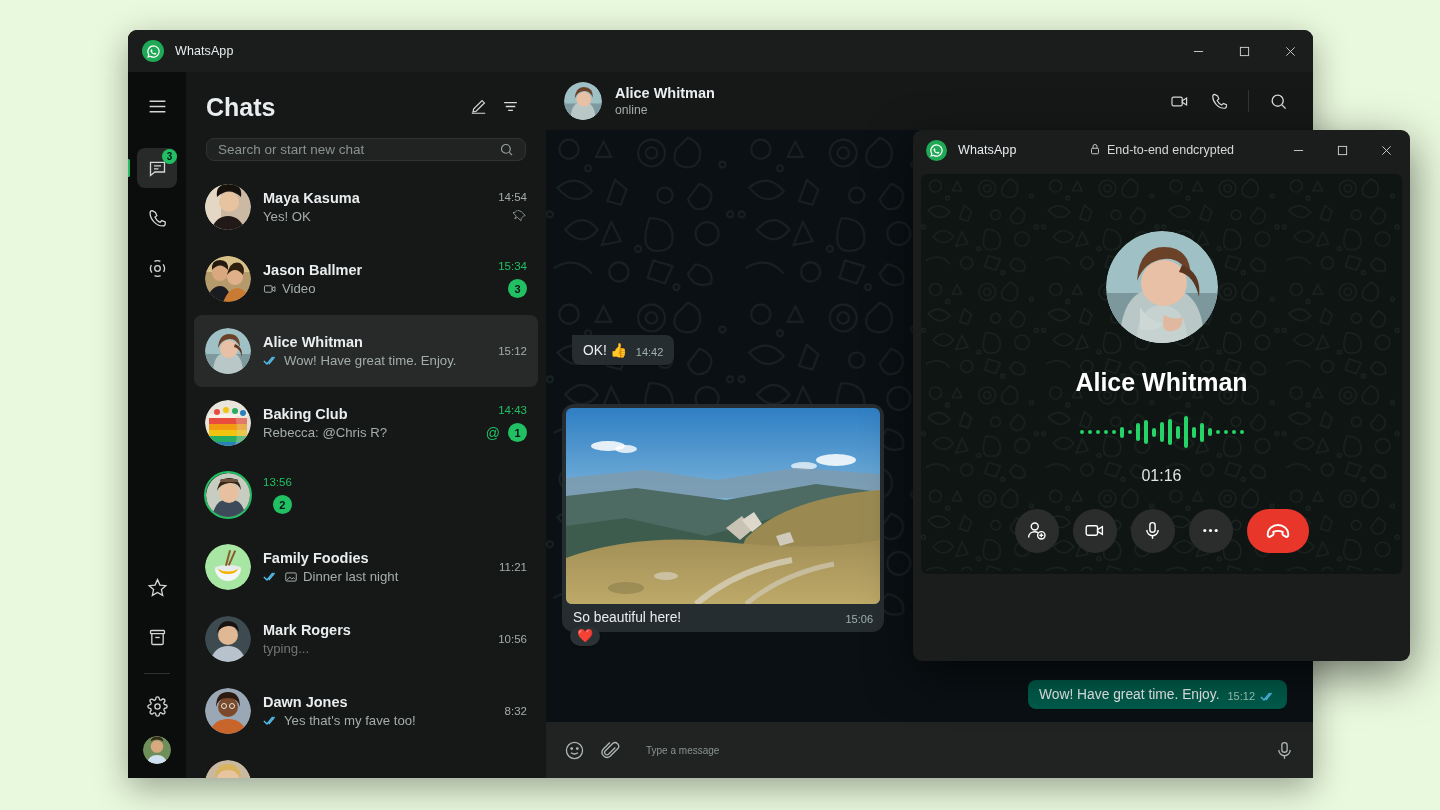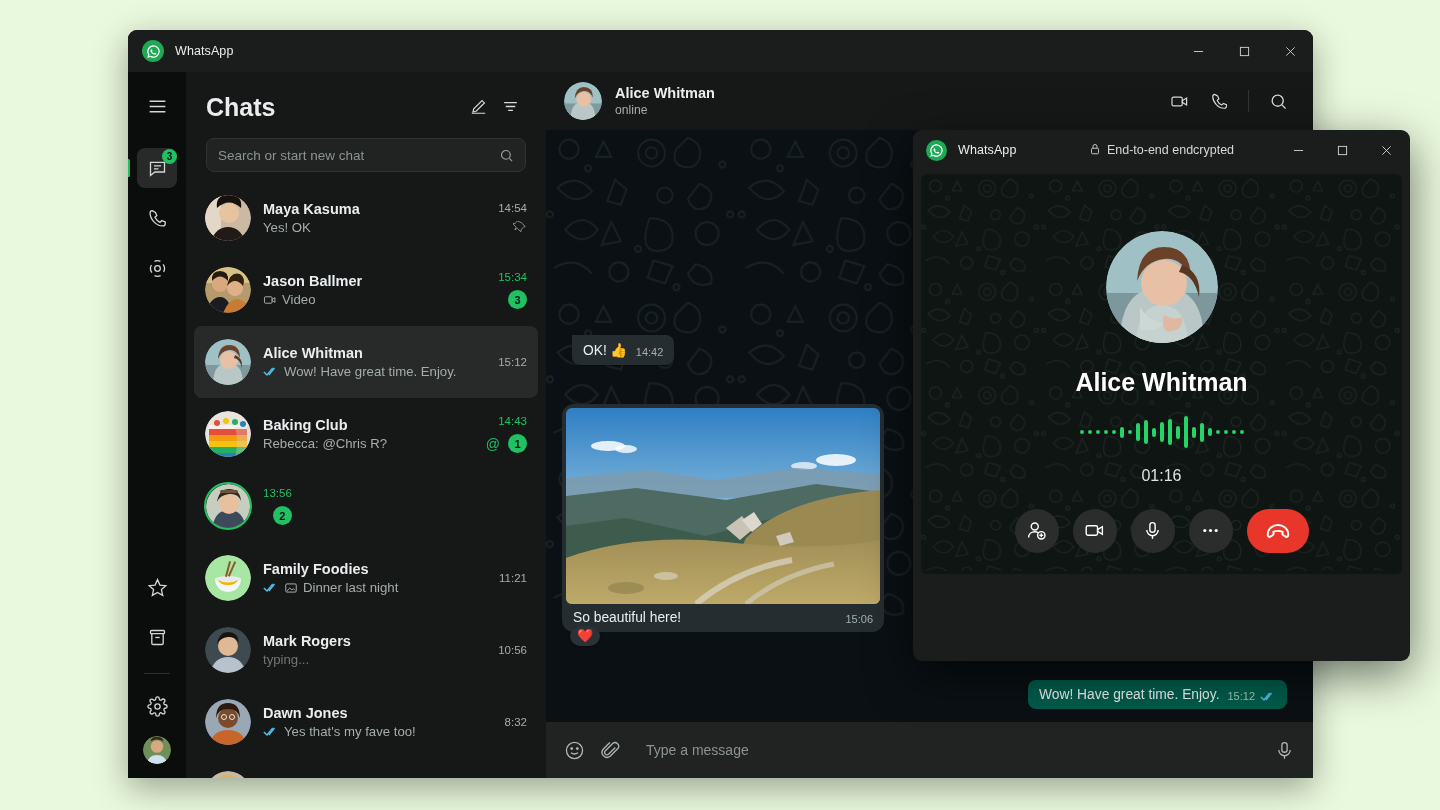--- a/index.html
+++ b/index.html
@@ -81,21 +81,21 @@
   .list-head {
     display: flex; align-items: flex-end; padding: 18px 20px 10px 20px;
   }
   .list-title { color: #e9edef; font-size: 25px; font-weight: bold; flex: 1; }
   .head-icon { width: 32px; height: 32px; display: flex; align-items: center; justify-content: center; color: #d6dad9; border-radius: 50%; }
   .head-icon svg { width: 19px; height: 19px; }
 
   .search-wrap { padding: 6px 20px 10px; }
   .search {
     display: flex; align-items: center;
-    height: 34px; background: #202322; border: 1px solid #2f3433;
+    height: 23px; background: #202322; border: 1px solid #2f3433;
     border-radius: 8px; padding: 0 11px;
   }
   .search input {
     flex: 1; background: transparent; border: 0; outline: none;
     color: #e9edef; font-size: 13.5px; font-family: "Liberation Sans", sans-serif;
   }
   .search input::placeholder { color: #8a9392; }
   .search .sicon { color: #9aa3a2; display: flex; }
   .search .sicon svg { width: 15px; height: 15px; }
 
@@ -178,21 +178,21 @@
   }
 
   .composer {
     height: 56px; background: #202322; display: flex; align-items: center;
     padding: 0 18px; gap: 15px; flex: 0 0 56px;
   }
   .comp-icon { color: #aeb6b5; display: flex; }
   .comp-icon svg { width: 21px; height: 21px; }
   .comp-input {
     flex: 1; background: transparent; border: 0; outline: none;
-    color: #a3a3a3; font-size: 14px; font-family: "Liberation Sans", sans-serif;
+    color: #a3a3a3; font-size: 10px; font-family: "Liberation Sans", sans-serif;
     padding-left: 10px;
   }
   .comp-input::placeholder { color: #8a9392; }
 
   
   .callwin {
     position: absolute; left: 913px; top: 130px;
     width: 497px; height: 531px;
     background: #1b1d1c; border-radius: 9px;
     box-shadow: 0 14px 46px rgba(0,0,0,.55);

